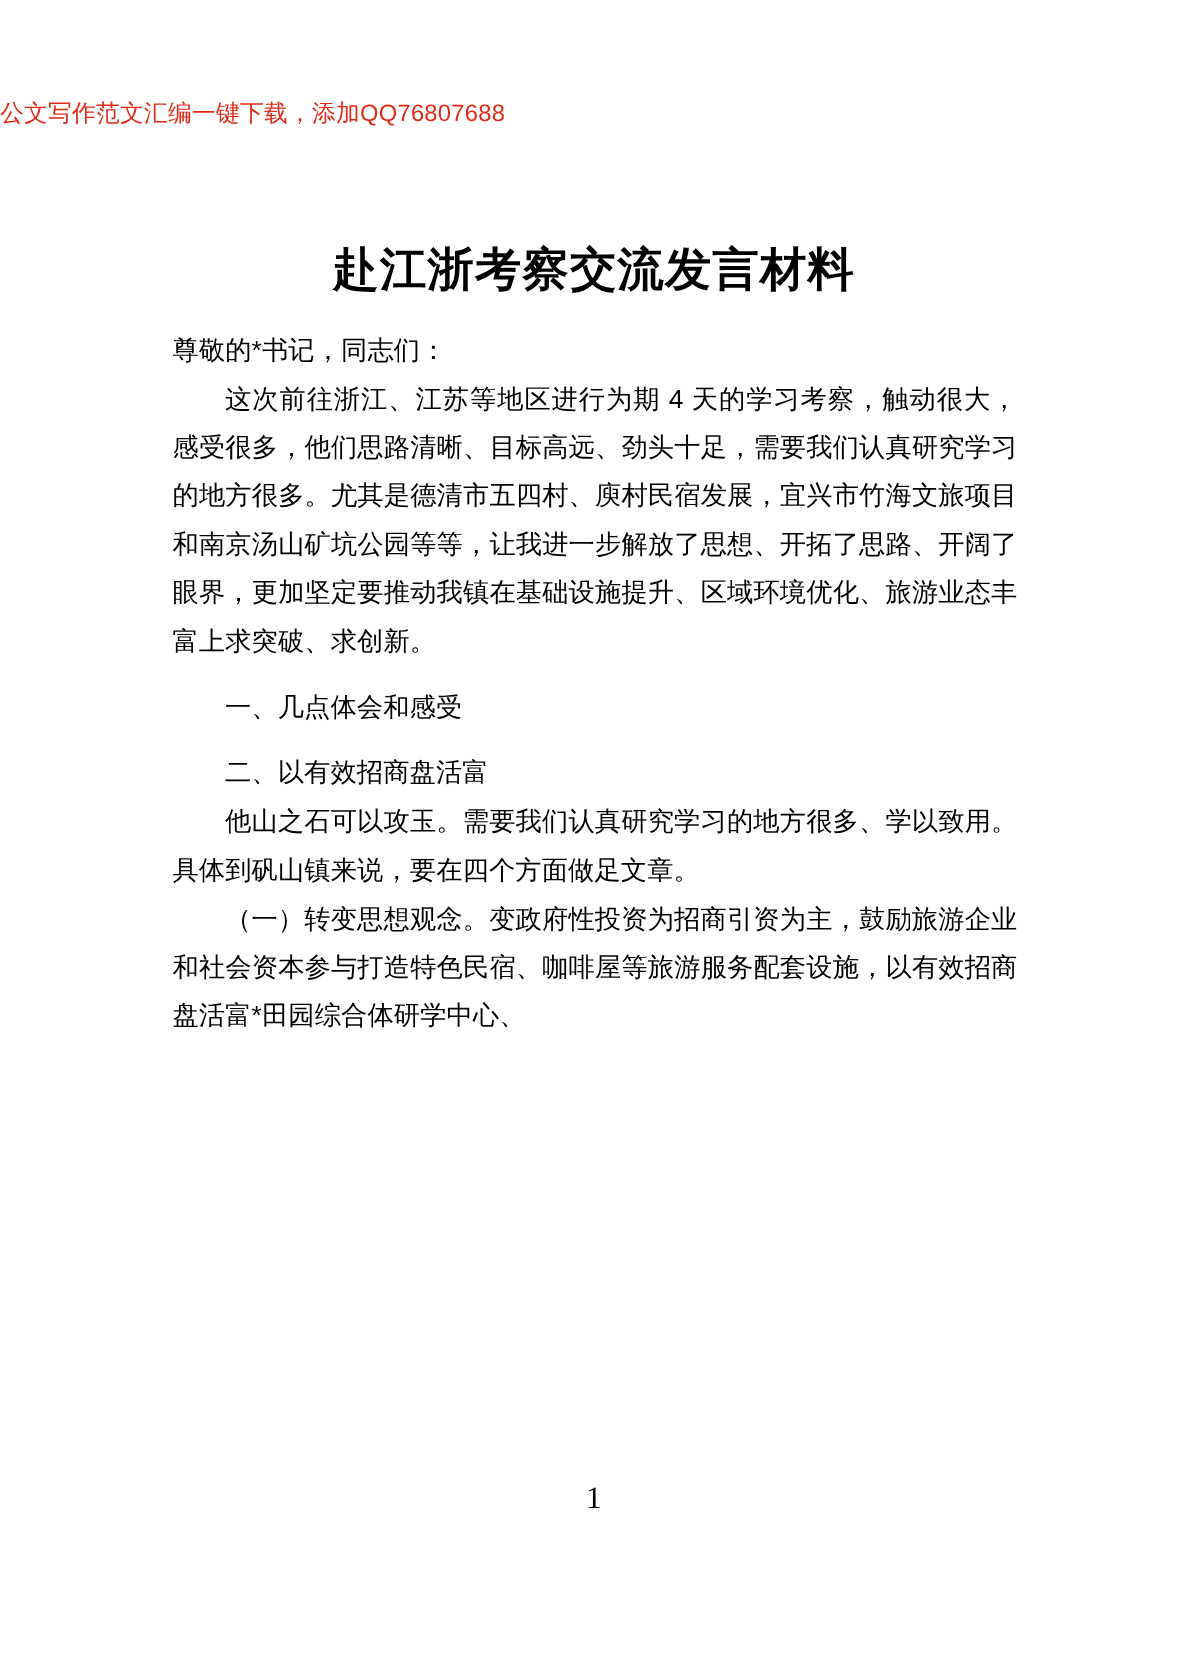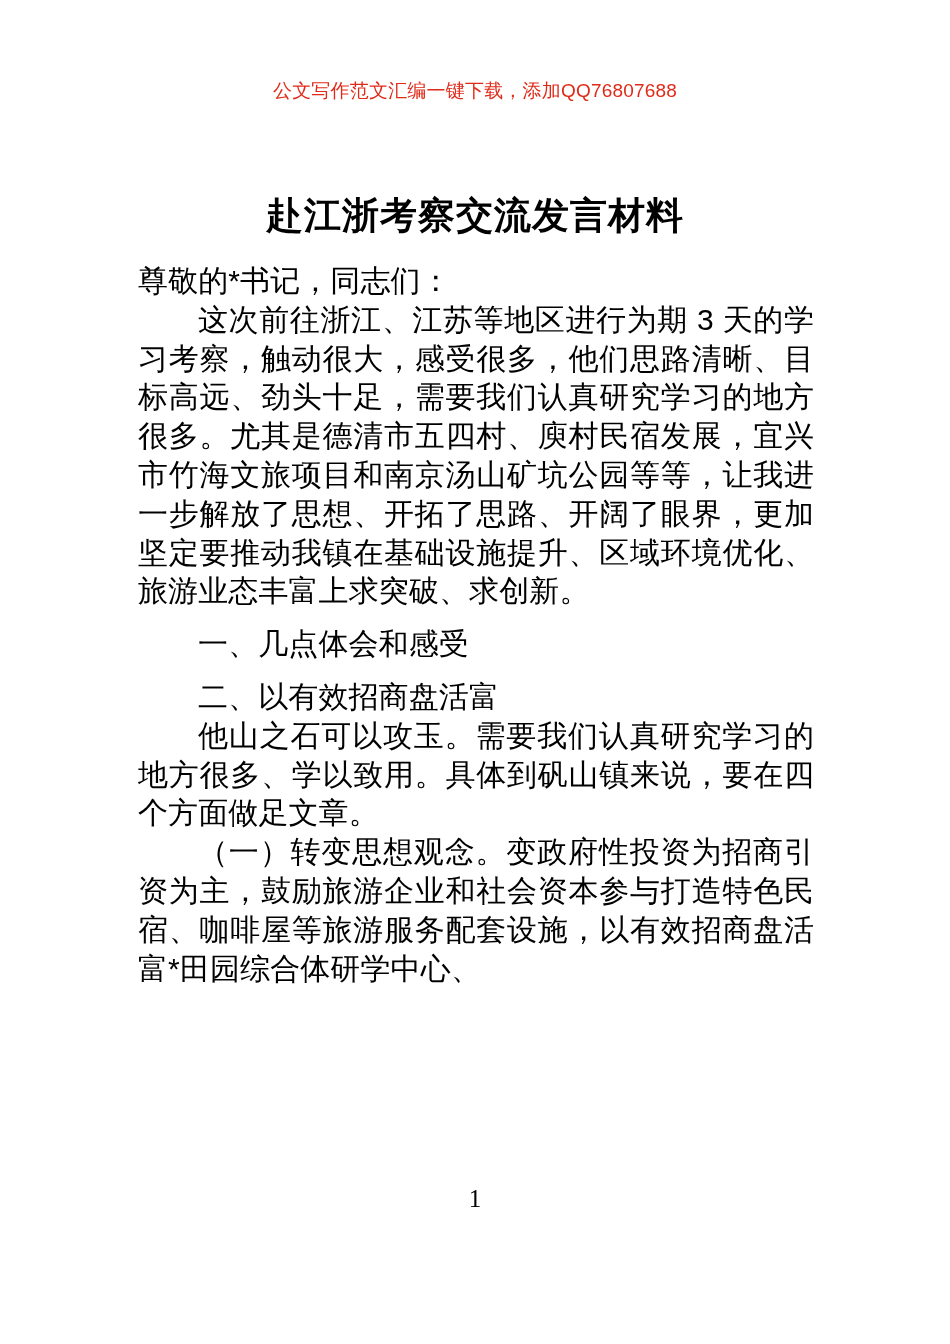--- a/index.html
+++ b/index.html
@@ -22,21 +22,20 @@
     overflow: hidden;
     box-sizing: border-box;
   }
 
   
   .promo-header {
     position: absolute;
     top: 78px;
     left: 0;
     width: 950px;
-    text-align: center;
     font-size: 19px;
     font-weight: 400;
     letter-spacing: 0.2px;
     white-space: nowrap;
   }
   .promo-header .promo-text {
     color: #e02a18;
     font-family: "Liberation Sans", "DejaVu Sans", sans-serif;
   }
 
@@ -56,21 +55,21 @@
 
   
   .body-block {
     position: absolute;
     top: 262px;
     left: 138px;
     width: 676px;
   }
 
   .para {
-    font-size: 30px;
+    font-size: 21px;
     line-height: 38.8px;
     letter-spacing: 0.1px;
     text-align: justify;
     text-justify: inter-ideograph;
     margin: 0;
     color: #000000;
     word-break: break-all;
   }
   .para.indent {
     text-indent: 2em;
@@ -100,21 +99,21 @@
   <div class="promo-header">
     <span class="promo-text">公文写作范文汇编一键下载，添加QQ76807688</span>
   </div>
 
   <h1 class="doc-title">赴江浙考察交流发言材料</h1>
 
   <div class="body-block">
 
     <p class="para">尊敬的*书记，同志们：</p>
 
-    <p class="para indent">这次前往浙江、江苏等地区进行为期 3 天的学习考察，触动很大，感受很多，他们思路清晰、目标高远、劲头十足，需要我们认真研究学习的地方很多。尤其是德清市五四村、庾村民宿发展，宜兴市竹海文旅项目和南京汤山矿坑公园等等，让我进一步解放了思想、开拓了思路、开阔了眼界，更加坚定要推动我镇在基础设施提升、区域环境优化、旅游业态丰富上求突破、求创新。</p>
+    <p class="para indent">这次前往浙江、江苏等地区进行为期 4 天的学习考察，触动很大，感受很多，他们思路清晰、目标高远、劲头十足，需要我们认真研究学习的地方很多。尤其是德清市五四村、庾村民宿发展，宜兴市竹海文旅项目和南京汤山矿坑公园等等，让我进一步解放了思想、开拓了思路、开阔了眼界，更加坚定要推动我镇在基础设施提升、区域环境优化、旅游业态丰富上求突破、求创新。</p>
 
     <p class="para heading">一、几点体会和感受</p>
 
 
     <p class="para heading">二、以有效招商盘活富</p>
 
     <p class="para indent">他山之石可以攻玉。需要我们认真研究学习的地方很多、学以致用。具体到矾山镇来说，要在四个方面做足文章。</p>
 
     <p class="para indent">（一）转变思想观念。变政府性投资为招商引资为主，鼓励旅游企业和社会资本参与打造特色民宿、咖啡屋等旅游服务配套设施，以有效招商盘活富*田园综合体研学中心、</p>
 

